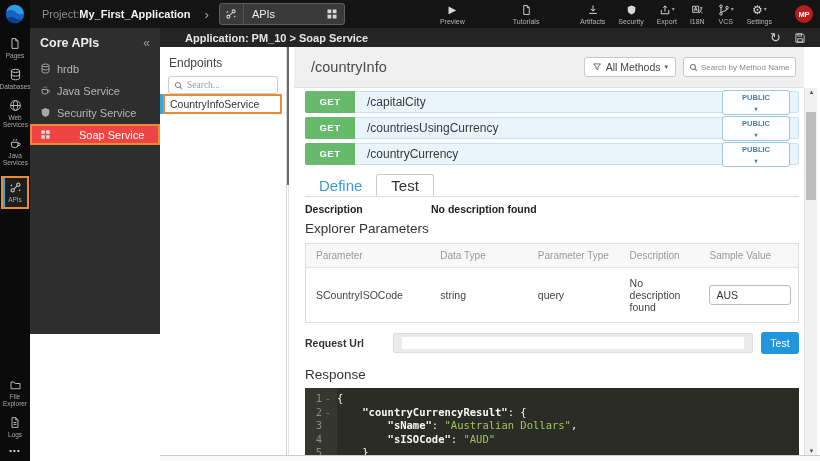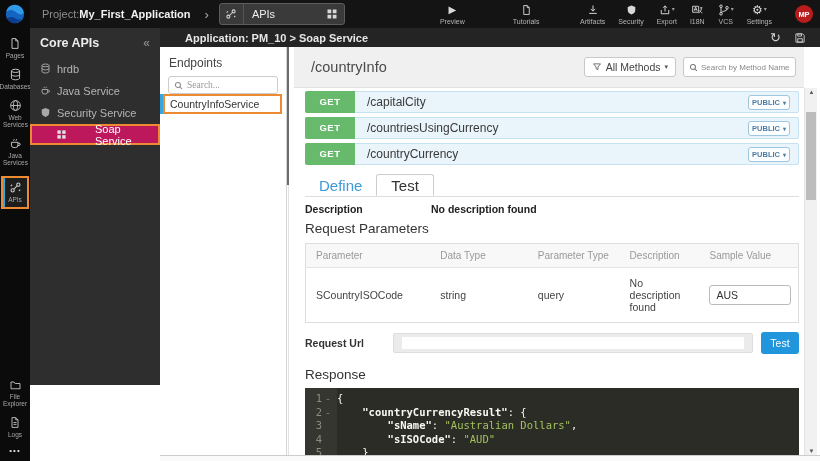--- a/index.html
+++ b/index.html
@@ -36,28 +36,28 @@
           display:flex; flex-direction:column; align-items:center; }
   .rail-item { margin-top:9px; display:flex; flex-direction:column; align-items:center; gap:2px;
                color:#c5c5c5; width:30px; }
   .rail-item .rlbl { font-size:6.5px; color:#a8a8a8; text-align:center; line-height:7px; }
   .rail-item.sel { position:relative; border:2px solid #ee8a32; background:#1d1d1d; width:28px; padding:3px 0 4px; margin-top:10px; }
   .rail-item.sel::before { content:""; position:absolute; left:0; top:0; bottom:0; width:2px; background:#2fa7e0; }
   .rail-spacer { flex:1; }
   .rail-dots { color:#ddd; font-size:8px; letter-spacing:1px; margin:8px 0 6px; }
 
   
-  #coreapis { position:absolute; left:30px; top:28px; width:130px; height:357px; background:#2e2e2e; }
+  #coreapis { position:absolute; left:30px; top:28px; width:130px; height:306px; background:#2e2e2e; }
   .ca-head { display:flex; align-items:center; justify-content:space-between; padding:8px 10px 7px; }
   .ca-title { color:#ececec; font-size:12.5px; font-weight:bold; }
   .ca-collapse { color:#9a9a9a; font-size:12px; }
   .ca-item { display:flex; align-items:center; gap:6px; padding:4px 10px; height:21px;
              color:#b5b5b5; font-size:11px; margin-top:1px; }
   .ca-item .cico { display:flex; color:#a8a8a8; }
-  .ca-item.sel { background:#be185d; border:2px solid #ee8a32; color:#fff; padding:2px 24px;gap:28px; }
+  .ca-item.sel { background:#ef4444; border:2px solid #ee8a32; color:#fff; padding:2px 8px;gap:28px; }
   .ca-item.sel .cico { color:#e0e0e0; }
 
   
   #appbar { position:absolute; left:160px; top:28px; width:660px; height:19px; background:#242424;
             display:flex; align-items:center; }
   #appbar .ab-title { margin-left:25px; color:#e6e6e6; font-size:11px; font-weight:bold; }
   #appbar .ab-icons { margin-left:auto; margin-right:14px; display:flex; gap:13px; align-items:center; color:#cfcfcf; }
   .refresh-glyph { font-size:13px; line-height:13px; }
 
   
@@ -97,22 +97,22 @@
 
   .m-body { padding:0 5px 0 11px; }
   .meth-row { margin-top:4px; height:22px; width:494px; background:#e9f4fb; border:1px solid #c5e1f2;
               border-radius:2px; display:flex; align-items:center; }
   .meth-row:first-child { margin-top:3px; }
   .verb { width:50px; height:22px; margin:-1px 0 0 -1px; background:#67b96b; border-radius:2px 0 0 2px;
           color:#fff; font-size:9.5px; font-weight:bold; letter-spacing:.5px; display:flex;
           align-items:center; justify-content:center; }
   .meth-path { margin-left:12px; font-size:12px; color:#3a3a3a; }
   .pub-badge { margin-left:auto; margin-right:8px; border:1px solid #9dc6e0; background:#fdfeff;
-               border-radius:3px; padding:2px 3px; font-size:7.5px; font-weight:bold; color:#4d7ca3;
-               display:flex; align-items:center; gap:3px; }
+               border-radius:3px; padding:2px 19px; font-size:7.5px; font-weight:bold; color:#4d7ca3;
+               display:flex; align-items:center; gap:3px;flex-direction:column; }
   .pub-badge .dd-caret { font-size:6px; color:#4d7ca3; }
 
   .tabs { margin-top:9px; width:494px; border-bottom:1px solid #ddd; display:flex; }
   .tab { height:22px; padding:0 14px; display:flex; align-items:center; font-size:15px; }
   .tab-define { color:#3d9ad8; }
   .tab-test { color:#333; background:#fff; border:1px solid #ccc; border-bottom:1px solid #fff;
               margin-bottom:-1px; border-radius:3px 3px 0 0; }
 
   .desc-row { margin-top:6px; display:flex; font-size:10.5px; color:#222; }
   .desc-label { width:126px; font-weight:bold; }
@@ -487,21 +487,21 @@
       <div class="tabs">
         <span class="tab tab-define">Define</span>
         <span class="tab tab-test">Test</span>
       </div>
 
       <div class="desc-row">
         <span class="desc-label">Description</span>
         <span class="desc-value">No description found</span>
       </div>
 
-      <div class="sec-heading">Request Parameters</div>
+      <div class="sec-heading">Explorer Parameters</div>
       <table class="params">
         <colgroup>
             <col style="width:125px">
             <col style="width:98px">
             <col style="width:92px">
             <col style="width:80px">
             <col style="width:99px">
           </colgroup>
         <thead>
           <tr>

